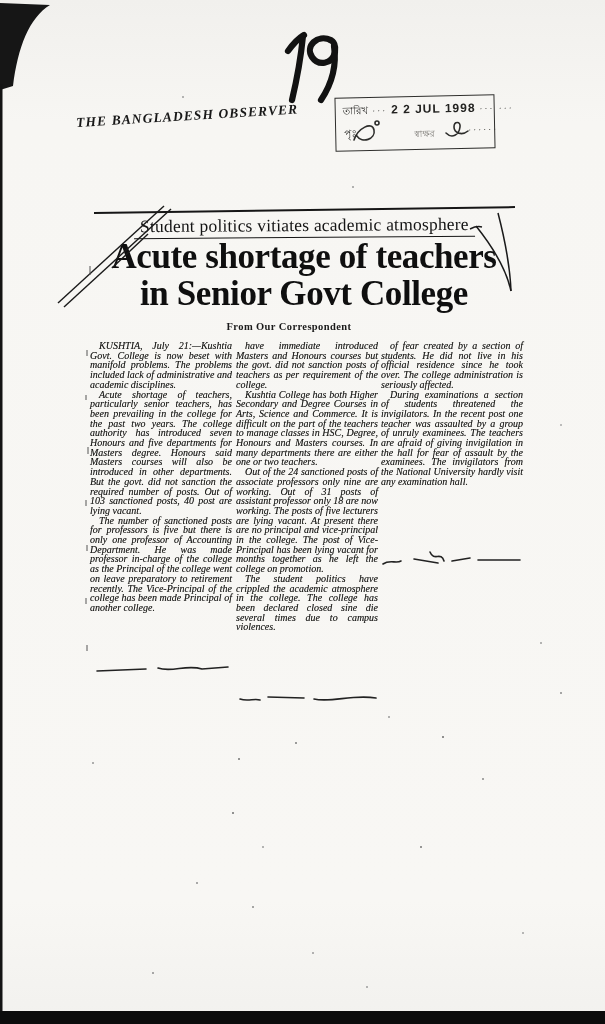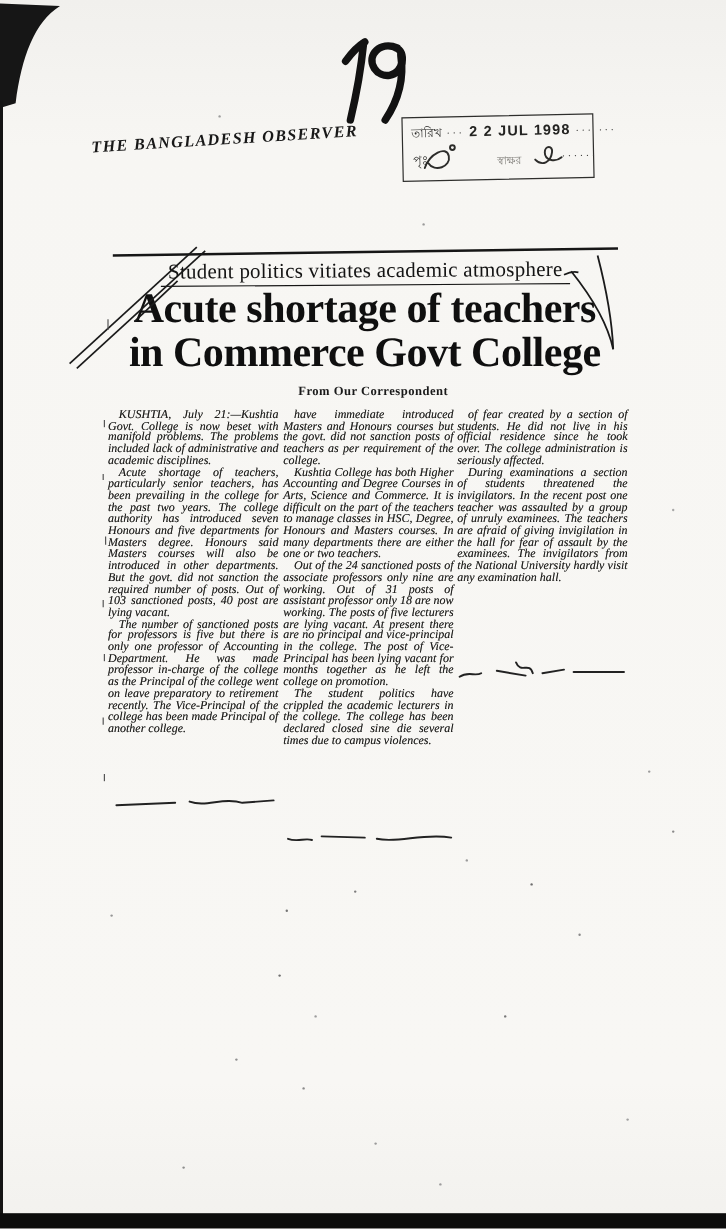--- a/index.html
+++ b/index.html
@@ -37,21 +37,21 @@
   .kicker span{
     display:inline-block;font-size:17.5px;letter-spacing:.2px;color:#141414;
     border-bottom:1.8px solid #161616;padding:0 6px 1px 6px;transform:rotate(-0.4deg);
   }
   .headline{
     position:absolute;left:85px;top:238px;width:438px;margin:0;text-align:center;
     font-size:35px;line-height:37px;font-weight:bold;letter-spacing:-.4px;color:#0f0f0f;
   }
   .headline span{display:block;}
   .byline{
-    position:absolute;left:92px;top:321px;width:438px;text-align:center;
+    position:absolute;left:70px;top:321px;width:438px;text-align:center;
     font-size:10.5px;font-weight:bold;letter-spacing:.4px;color:#1a1a1a;
   }
 
   
   .col{
     position:absolute;top:341px;width:142px;
     font-size:10px;line-height:9.7px;text-align:justify;color:#1e1e1c;
     text-shadow:0 0 .3px rgba(20,20,20,.55);
     font-style:italic;
   }
@@ -91,34 +91,34 @@
     <span class="stamp-sig">স্বাক্ষর</span>
     <span class="stamp-dots2">······</span>
   </div>
 
   <div class="top-rule"></div>
   <div class="kicker">
     <span>Student politics vitiates academic atmosphere</span>
   </div>
   <h1 class="headline">
     <span>Acute shortage of teachers</span>
-    <span>in Commerce Govt College</span>
+    <span>in Senior Govt College</span>
   </h1>
   <div class="byline">From Our Correspondent</div>
 
   <div class="col" id="col1">
     <p class="para">KUSHTIA, July 21:—Kushtia Govt. College is now beset with manifold problems. The problems included lack of administrative and academic disciplines.</p>
     <p class="para">Acute shortage of teachers, particularly senior teachers, has been prevailing in the college for the past two years. The college authority has introduced seven Honours and five departments for Masters degree. Honours said Masters courses will also be introduced in other departments. But the govt. did not sanction the required number of posts. Out of 103 sanctioned posts, 40 post are lying vacant.</p>
     <p class="para">The number of sanctioned posts for professors is five but there is only one professor of Accounting Department. He was made professor in-charge of the college as the Principal of the college went on leave preparatory to retirement recently. The Vice-Principal of the college has been made Principal of another college.</p>
   </div>
   <div class="col" id="col2">
     <p class="para">have immediate introduced Masters and Honours courses but the govt. did not sanction posts of teachers as per requirement of the college.</p>
-    <p class="para">Kushtia College has both Higher Accounting and Degree Courses in Arts, Science and Commerce. It is difficult on the part of the teachers to manage classes in HSC, Degree, Honours and Masters courses. In many departments there are either one or two teachers.</p>
+    <p class="para">Kushtia College has both Higher Secondary and Degree Courses in Arts, Science and Commerce. It is difficult on the part of the teachers to manage classes in HSC, Degree, Honours and Masters courses. In many departments there are either one or two teachers.</p>
     <p class="para">Out of the 24 sanctioned posts of associate professors only nine are working. Out of 31 posts of assistant professor only 18 are now working. The posts of five lecturers are lying vacant. At present there are no principal and vice-principal in the college. The post of Vice-Principal has been lying vacant for months together as he left the college on promotion.</p>
-    <p class="para">The student politics have crippled the academic lecturers in the college. The college has been declared closed sine die several times due to campus violences.</p>
+    <p class="para">The student politics have crippled the academic atmosphere in the college. The college has been declared closed sine die several times due to campus violences.</p>
   </div>
   <div class="col" id="col3">
     <p class="para">of fear created by a section of students. He did not live in his official residence since he took over. The college administration is seriously affected.</p>
     <p class="para">During examinations a section of students threatened the invigilators. In the recent post one teacher was assaulted by a group of unruly examinees. The teachers are afraid of giving invigilation in the hall for fear of assault by the examinees. The invigilators from the National University hardly visit any examination hall.</p>
   </div>
 
   <div class="speckles"></div>
 
   <svg class="overlay" viewBox="0 0 605 1024" xmlns="http://www.w3.org/2000/svg">
 

